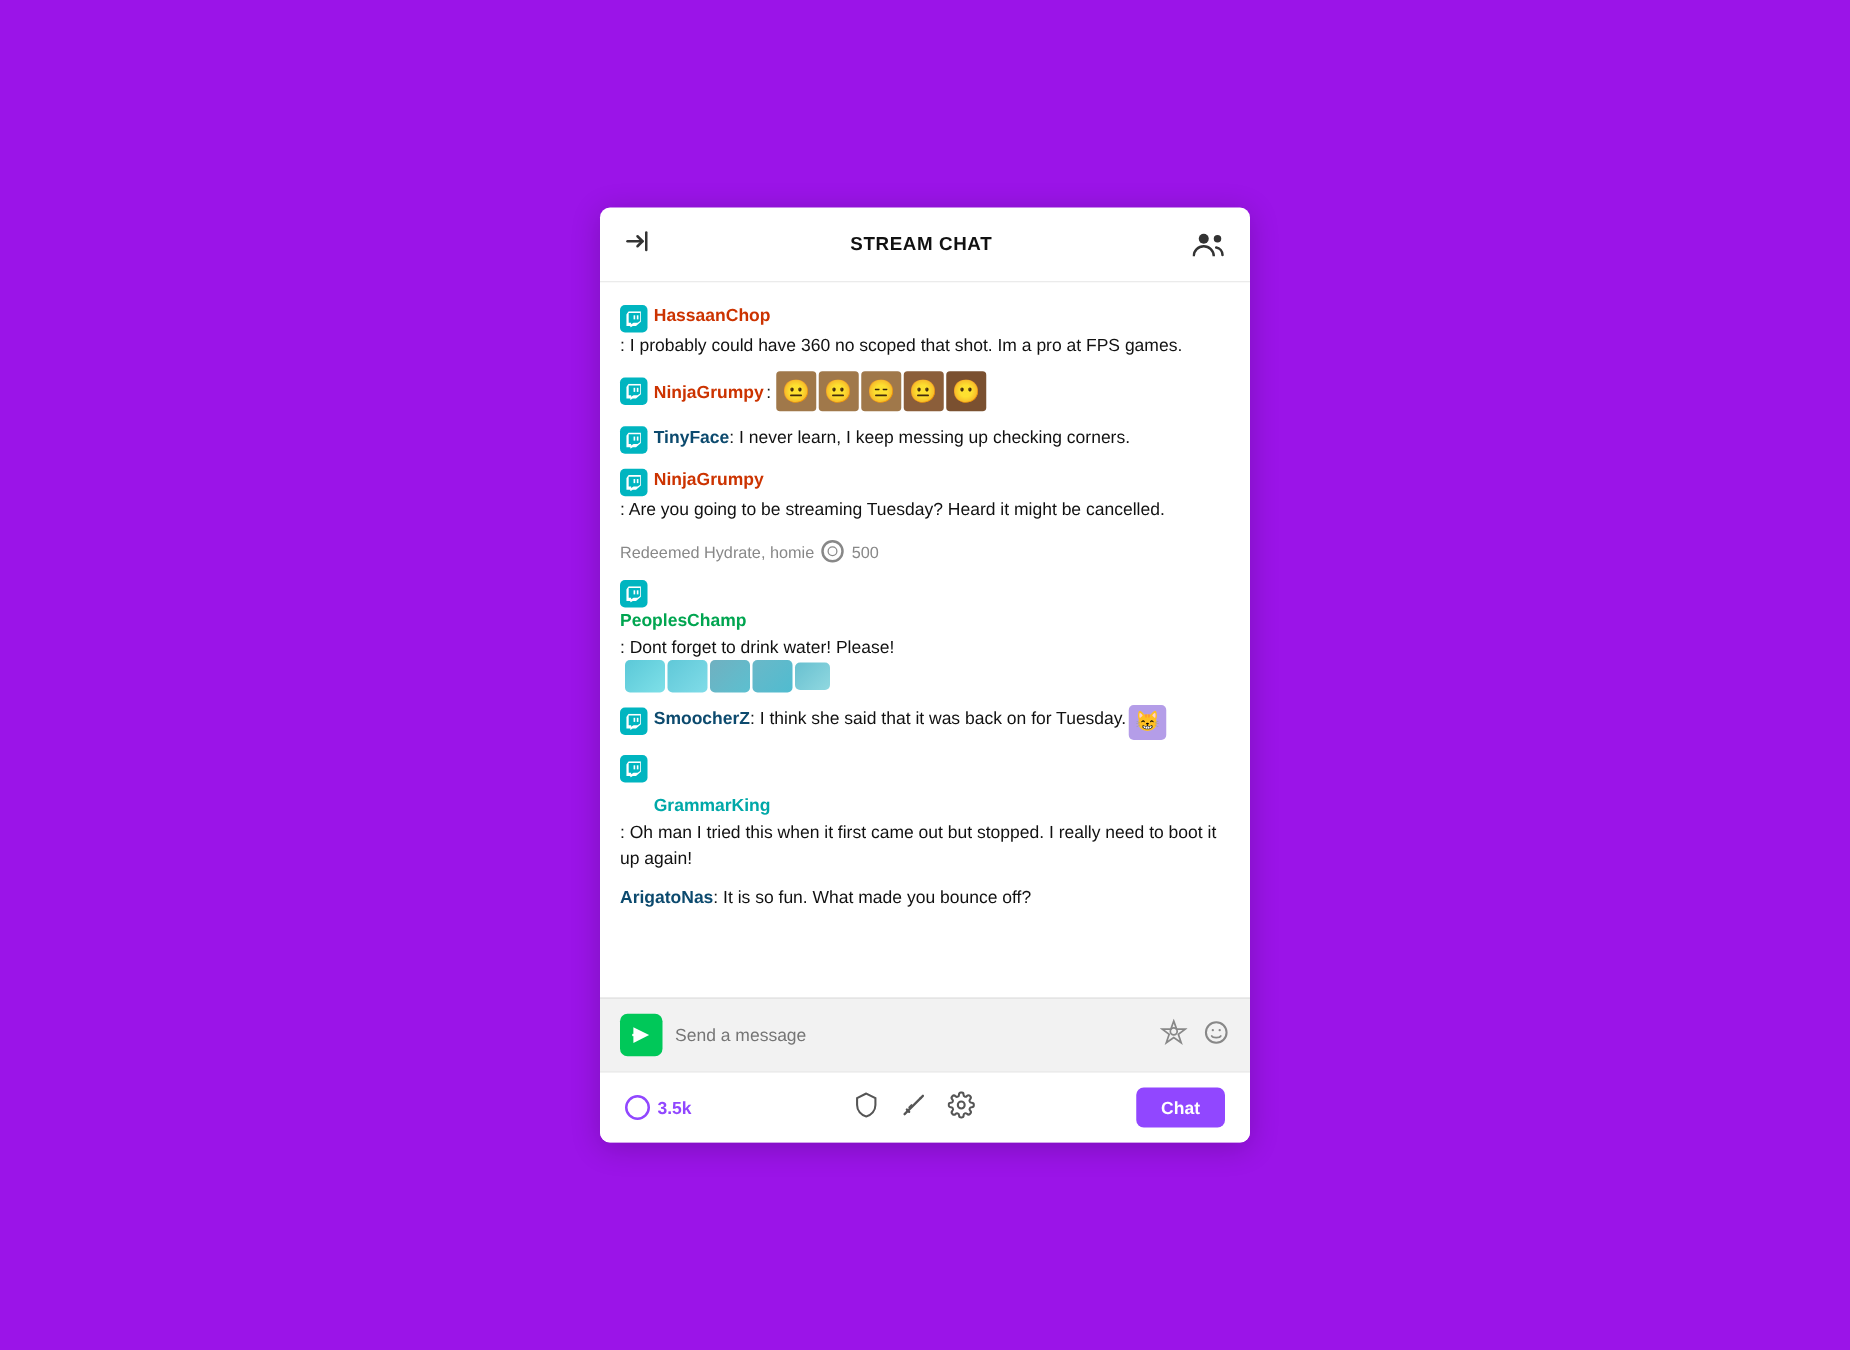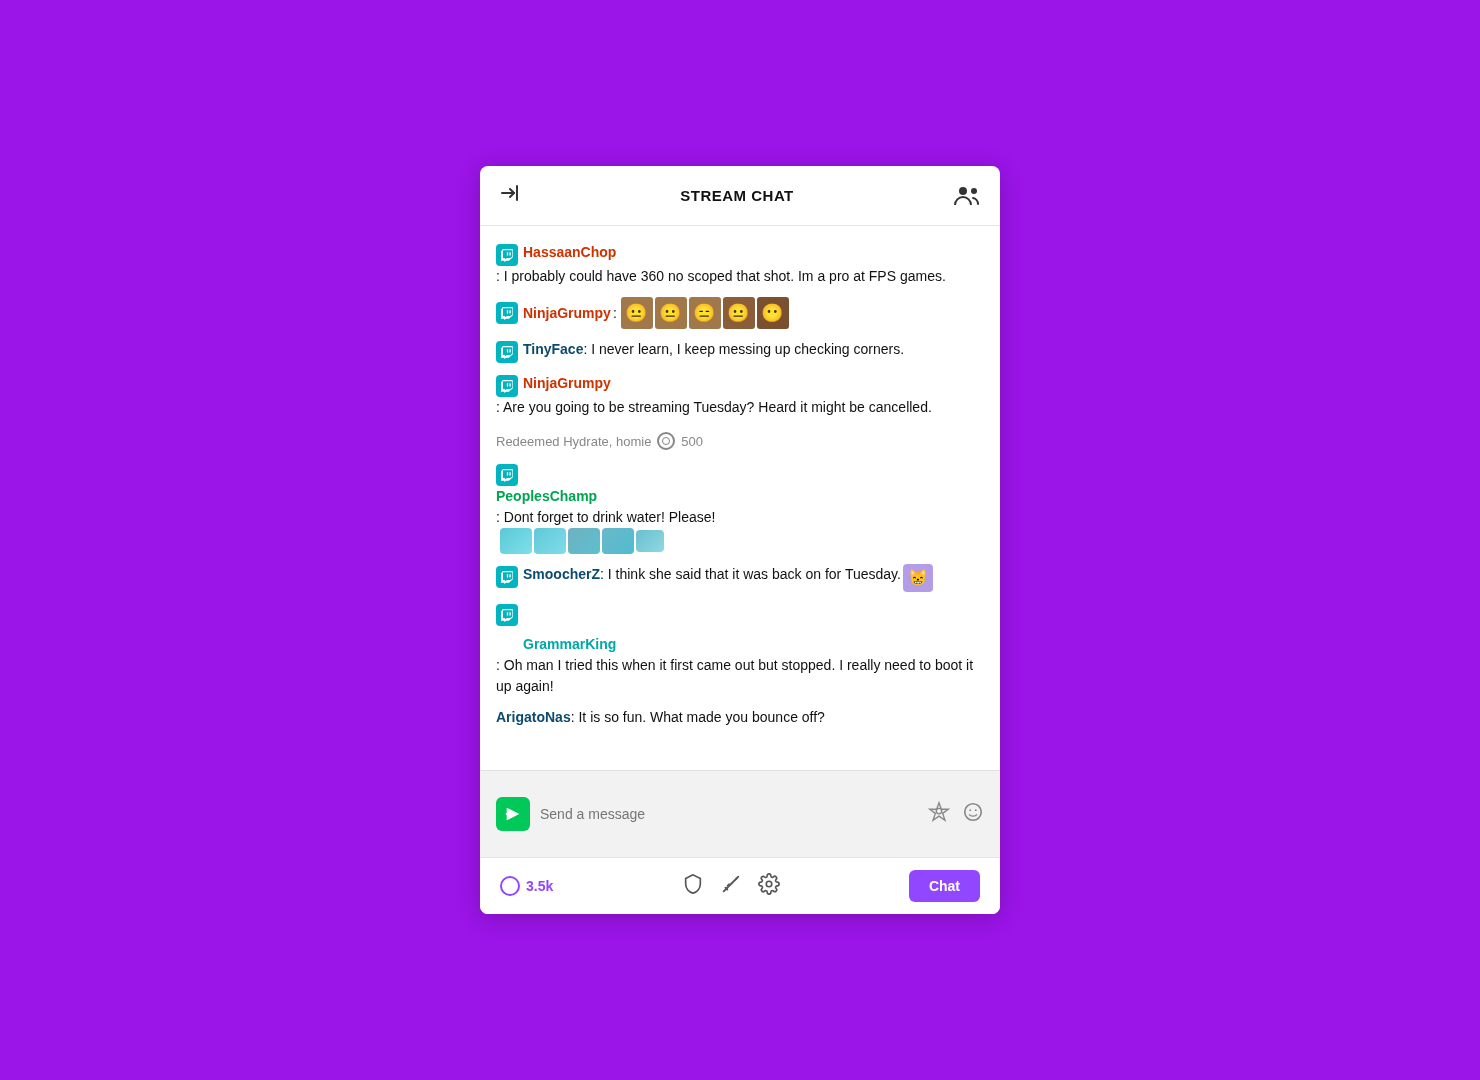--- a/index.html
+++ b/index.html
@@ -73,21 +73,21 @@
     .redemption-row {
       display: flex;
       align-items: center;
       gap: 6px;
       font-size: 13px;
       color: #888;
       margin-top: 4px;
       margin-bottom: 2px;
     }
     .chat-input-area {
-      padding: 26px 16px;
+      padding: 12px 16px;
       background: #f2f2f2;
       border-top: 1px solid #e0e0e0;
     }
     .chat-input-row {
       display: flex;
       align-items: center;
       gap: 10px;
       background: #f2f2f2;
     }
     .chat-send-icon {

